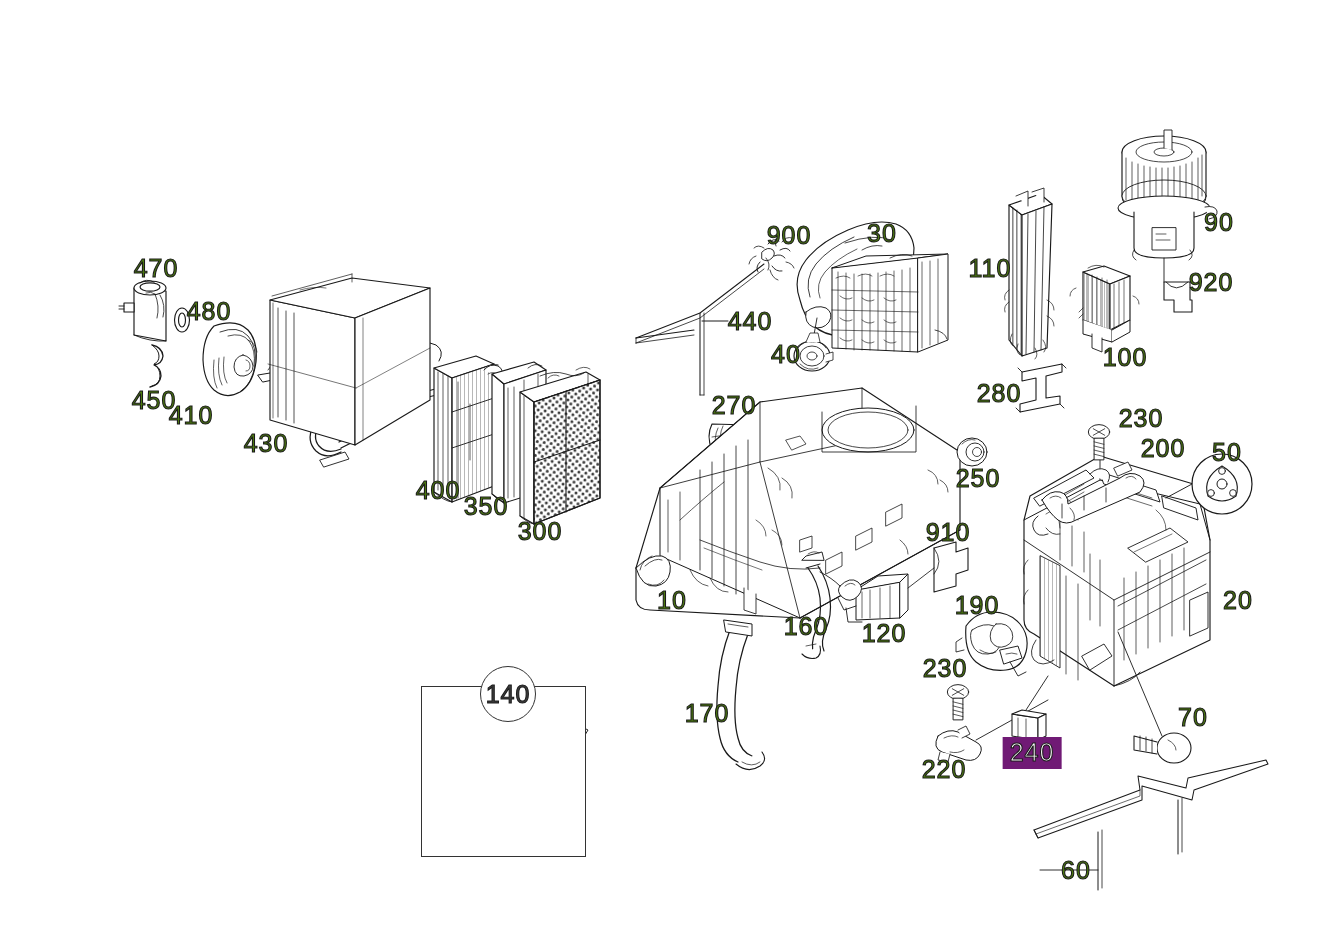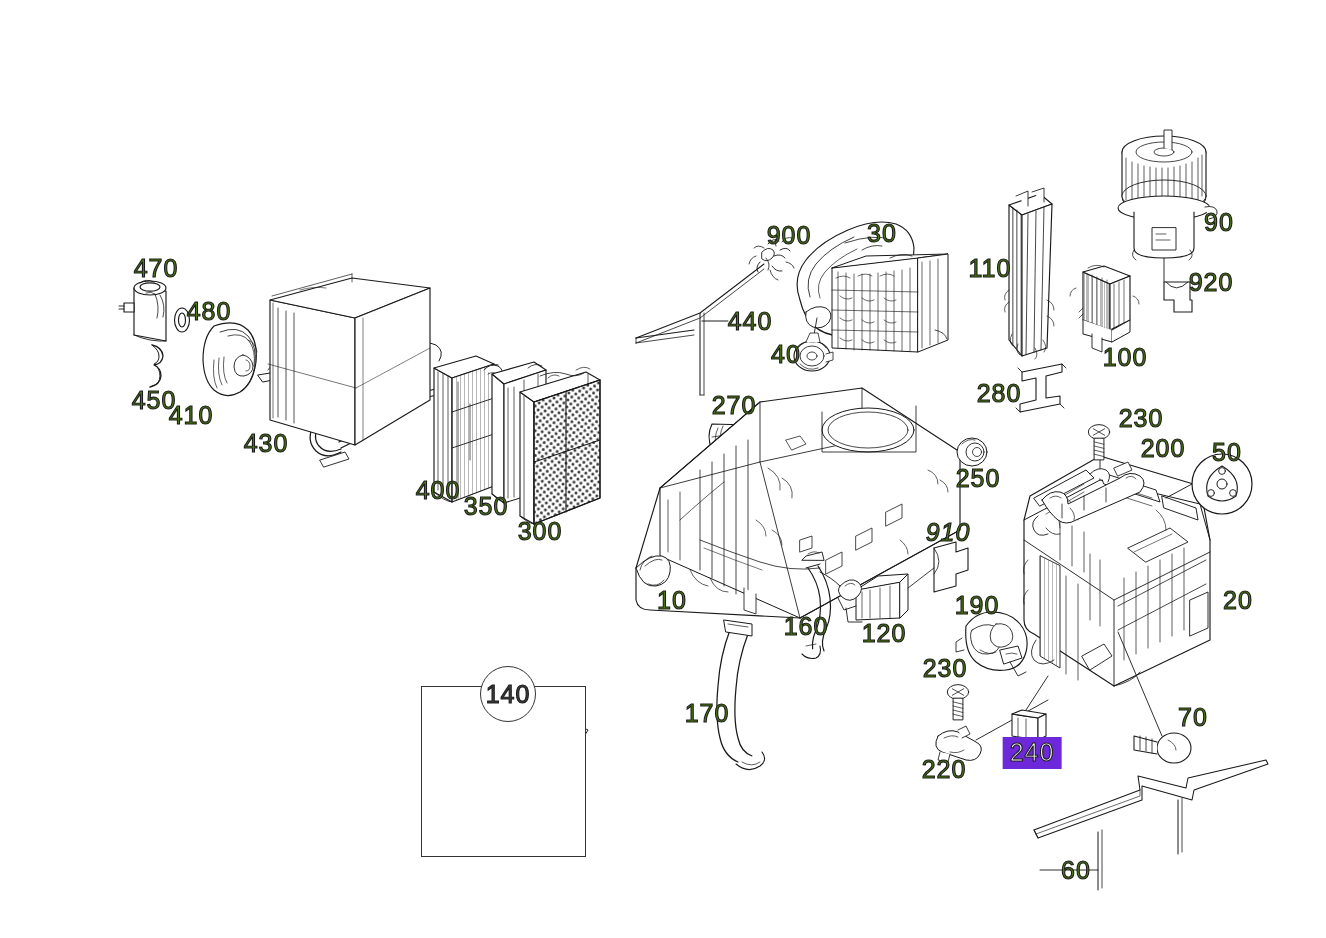--- a/index.html
+++ b/index.html
@@ -576,26 +576,26 @@
       <div class="callout" style="left: 1211px; top: 282px;">920</div>
       <div class="callout" style="left: 999px; top: 393px;">280</div>
       <div class="callout" style="left: 1141px; top: 418px;">230</div>
       <div class="callout" style="left: 1163px; top: 448px;">200</div>
       <div class="callout" style="left: 1227px; top: 452px;">50</div>
       <div class="callout" style="left: 734px; top: 405px;">270</div>
       <div class="callout" style="left: 978px; top: 478px;">250</div>
       <div class="callout" style="left: 672px; top: 600px;">10</div>
       <div class="callout" style="left: 806px; top: 626px;">160</div>
       <div class="callout" style="left: 884px; top: 633px;">120</div>
-      <div class="callout" style="left: 948px; top: 532px; font-style: italic;">910</div>
+      <div class="callout" style="left: 948px; top: 532px;">910</div>
       <div class="callout" style="left: 707px; top: 713px;">170</div>
       <div class="callout" style="left: 977px; top: 605px;">190</div>
       <div class="callout" style="left: 945px; top: 668px;">230</div>
       <div class="callout" style="left: 944px; top: 769px;">220</div>
-      <div class="callout highlighted" style="left: 1032px; top: 753px; background: #6d28d9;">240</div>
+      <div class="callout highlighted" style="left: 1032px; top: 753px; background: #701a75;">240</div>
       <div class="callout" style="left: 1227px; top: 600px; margin-left: 11px;">20</div>
       <div class="callout" style="left: 1193px; top: 717px;">70</div>
       <div class="callout" style="left: 1076px; top: 870px;">60</div>
       <div class="circle-callout" style="left: 508px; top: 694px;">
         <span class="ctext">140</span>
       </div>
     </div>
 
 </div>
 

